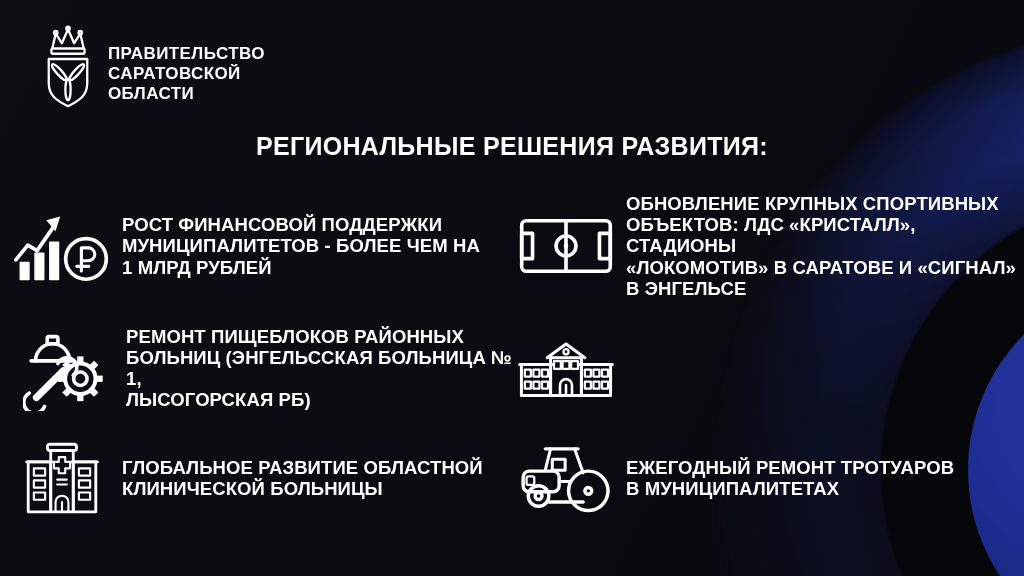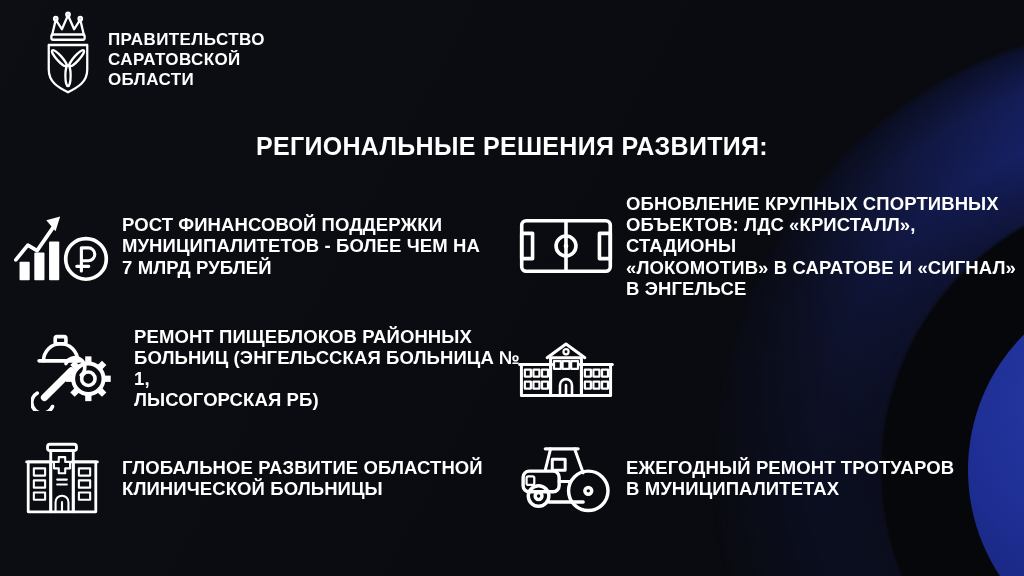--- a/index.html
+++ b/index.html
@@ -23,36 +23,36 @@
     left:880px;top:190px;width:560px;height:560px;
     background:radial-gradient(circle closest-side,
       rgba(0,0,0,0) 0%,rgba(0,0,0,0) 66%,
       #06070b 68%,#06070b 99%,rgba(0,0,0,0) 100%);
   }
   .disc-inner{
     left:968px;top:278px;width:384px;height:384px;
     background:radial-gradient(circle at 38% 32%,#2a3dac 0%,#1d2d92 45%,#13205f 100%);
   }
   
-  .logo{position:absolute;left:40px;top:6px;display:flex;gap:12px;z-index:2;}
+  .logo{position:absolute;left:40px;top:20px;display:flex;gap:12px;z-index:2;}
   .logo svg{display:block;}
   .logo-text{
     margin-top:24px;font-size:17px;font-weight:700;line-height:20px;
     letter-spacing:.4px;white-space:pre-line;
   }
   
   .title{
     position:absolute;left:0;right:0;top:132px;text-align:center;
     font-size:25px;font-weight:700;letter-spacing:.3px;z-index:2;
   }
   
   .item{position:absolute;display:flex;align-items:center;height:104px;z-index:2;}
   .item-0{left:14px; top:194px;width:496px;}
   .item-1{left:518px;top:194px;width:502px;}
-  .item-2{left:26px; top:316px;width:496px;}
+  .item-2{left:18px; top:316px;width:496px;}
   .item-3{left:518px;top:316px;width:502px;}
   .item-4{left:14px; top:426px;width:496px;}
   .item-5{left:518px;top:426px;width:502px;}
   .icon-box{
     width:96px;min-width:96px;height:100%;margin-right:12px;
     display:flex;align-items:center;justify-content:center;
   }
   .item-text{
     font-size:18.5px;line-height:1.14;font-weight:700;
     letter-spacing:.1px;white-space:pre-line;
@@ -96,21 +96,21 @@
         <rect class="ic-fill" x="22" y="46" width="11" height="30" rx="1"></rect>
         <rect class="ic-fill" x="38" y="34" width="11" height="42" rx="1"></rect>
         <polyline class="ic" points="2,54 15,38 25,44 43,18"></polyline>
         <polygon class="ic-fill" points="50,7 35,11 45,23"></polygon>
         <circle class="ic" cx="78" cy="53" r="22"></circle>
         <path class="ic" style="stroke-width:3.4" d="M73,66 V41 h7.5 a7,7 0 0 1 0,14 H73 M68,61 h13"></path>
       </svg>
     </div>
     <div class="item-text">РОСТ ФИНАНСОВОЙ ПОДДЕРЖКИ
 МУНИЦИПАЛИТЕТОВ - БОЛЕЕ ЧЕМ НА
-7 МЛРД РУБЛЕЙ</div>
+1 МЛРД РУБЛЕЙ</div>
   </div>
 
   <div class="item item-1">
     <div class="icon-box">
       <svg width="94" height="66" viewBox="0 0 104 72">
         <rect class="ic" x="3" y="8" width="98" height="56" rx="5"></rect>
         <line class="ic" x1="52" y1="8" x2="52" y2="64"></line>
         <circle class="ic" cx="52" cy="36" r="11"></circle>
         <circle class="ic-fill" cx="52" cy="36" r="2.6"></circle>
         <rect class="ic" x="3" y="22" width="12" height="28"></rect>

